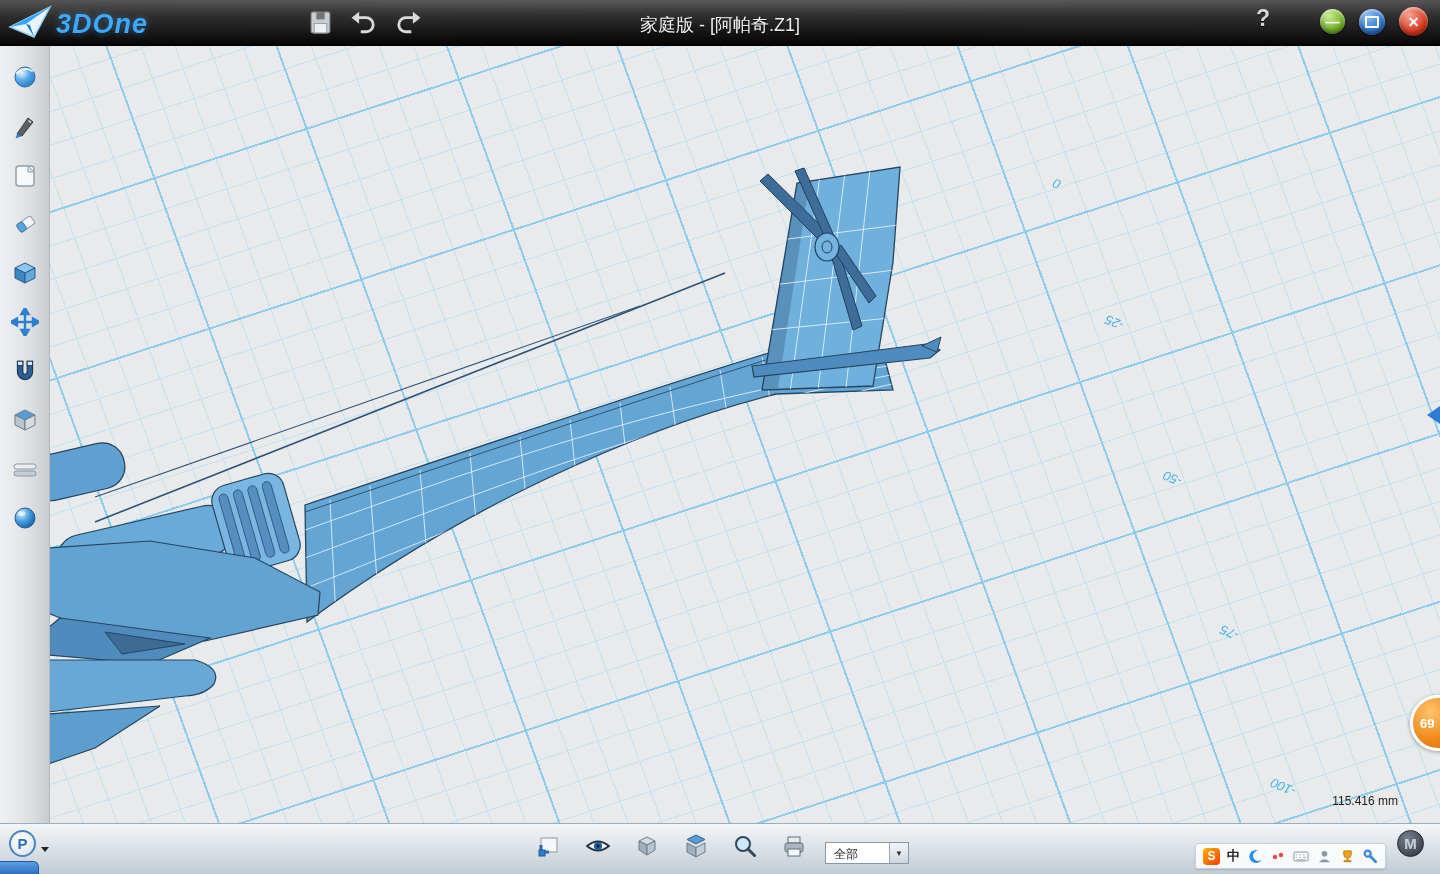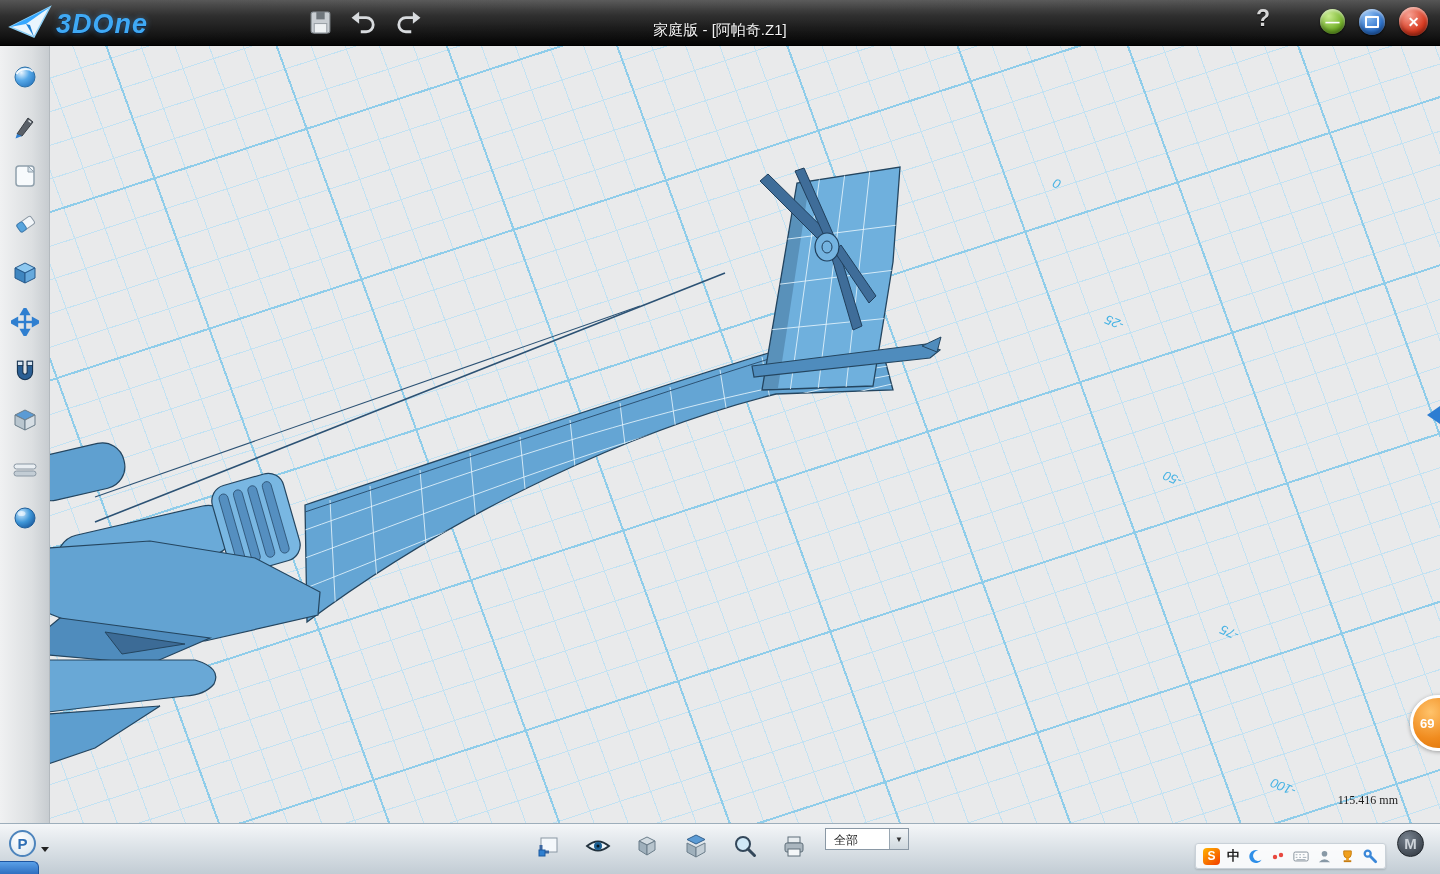--- a/index.html
+++ b/index.html
@@ -20,22 +20,22 @@
                radial-gradient(90% 160% at 50% 130%,rgba(0,0,0,.45),transparent 55%);
   }
   .logo{position:absolute;left:8px;top:3px;display:flex;align-items:center;gap:4px;}
   .logo-text{
     font-style:italic;font-weight:800;font-size:27px;letter-spacing:1px;
     color:#3fa9f5;text-shadow:0 1px 1px rgba(0,30,70,.8),0 0 6px rgba(90,180,255,.45);
   }
   .tb-tools{position:absolute;left:306px;top:8px;display:flex;gap:16px;align-items:center;}
   .tb-btn{width:28px;height:28px;display:flex;align-items:center;justify-content:center;cursor:pointer;}
   .tb-title{
-    position:absolute;left:50%;top:21px;transform:translateX(-50%);
-    color:#f2f2f2;font-size:15px;white-space:nowrap;text-shadow:0 1px 1px #000;
+    position:absolute;left:50%;top:13px;transform:translateX(-50%);
+    color:#f2f2f2;font-size:18px;white-space:nowrap;text-shadow:0 1px 1px #000;
   }
   .help-btn{
     position:absolute;right:166px;top:5px;color:#d6d6d6;font-size:23px;font-weight:bold;
     cursor:pointer;text-shadow:0 1px 1px #000;width:22px;text-align:center;
   }
   .win-btns{position:absolute;right:12px;top:7px;display:flex;gap:14px;align-items:center;}
   .wbtn{
     border-radius:50%;display:flex;align-items:center;justify-content:center;cursor:pointer;
     color:#fff;box-shadow:inset 0 2px 3px rgba(255,255,255,.55),inset 0 -3px 4px rgba(0,0,0,.35),0 1px 2px rgba(0,0,0,.7);
     font-weight:bold;
@@ -63,21 +63,21 @@
       repeating-linear-gradient(162deg, transparent 0px, transparent 31px, #c3e2f2 31px, #c3e2f2 32px);
   }
   .viewport-svg{position:absolute;inset:0;z-index:2;}
   .watermark{
     position:absolute;left:563px;top:370px;z-index:3;
     font-size:31px;font-weight:bold;letter-spacing:2px;
     color:rgba(255,255,255,.62);text-shadow:0 1px 2px rgba(110,135,150,.4);
   }
   .dim-label{
     position:absolute;right:42px;bottom:16px;z-index:4;
-    font-family:Liberation Serif, serif;font-size:12px;color:#1c1c1c;
+    font-family:Liberation Sans, sans-serif;font-size:12px;color:#1c1c1c;
   }
   .panel-arrow{
     position:absolute;right:0;top:361px;z-index:5;width:0;height:0;cursor:pointer;
     border-top:9px solid transparent;border-bottom:9px solid transparent;border-right:13px solid #2d7dd2;
   }
   .notif-badge{
     position:absolute;right:-26px;top:650px;z-index:5;width:56px;height:56px;border-radius:50%;
     background:radial-gradient(circle at 35% 28%,#ffc36b,#f08b1e 55%,#d96d05);
     border:3px solid #fff;box-shadow:0 1px 4px rgba(0,0,0,.35);cursor:pointer;
     color:#fff;font-size:13px;font-weight:bold;display:flex;align-items:center;padding-left:7px;box-sizing:border-box;
@@ -94,21 +94,21 @@
     display:flex;align-items:center;justify-content:center;font-weight:bold;font-size:15px;
   }
   .p-btn{left:9px;background:radial-gradient(circle at 38% 30%,#ffffff,#e2ebf2 70%,#c7d6e2);
     border:2px solid #4d84bc;color:#2f6fb5;box-sizing:border-box;}
   .p-caret{position:absolute;left:41px;top:23px;width:0;height:0;cursor:pointer;
     border-left:4px solid transparent;border-right:4px solid transparent;border-top:5px solid #222;}
   .m-btn{right:16px;background:radial-gradient(circle at 38% 30%,#77828e,#454d57 65%,#2c323a);
     border:1px solid #20262c;color:#cdd3d9;box-sizing:border-box;}
   .bb-center{
     position:absolute;left:50%;top:4px;transform:translateX(-50%);
-    display:flex;align-items:flex-start;gap:13px;
+    display:flex;align-items:flex-end;gap:13px;
   }
   .bb-tool{width:36px;height:36px;display:flex;align-items:center;justify-content:center;cursor:pointer;border-radius:4px;}
   .filter-dd{
     width:84px;height:22px;margin-top:0;display:flex;cursor:pointer;
     border:1px solid #8a98a5;background:#fff;box-sizing:border-box;
   }
   .filter-val{flex:1;font-size:12px;color:#222;padding:3px 0 0 8px;}
   .filter-btn{width:18px;background:linear-gradient(#f2f5f7,#cfd8de);border-left:1px solid #9aa7b2;
     display:flex;align-items:center;justify-content:center;font-size:8px;color:#333;}
   

